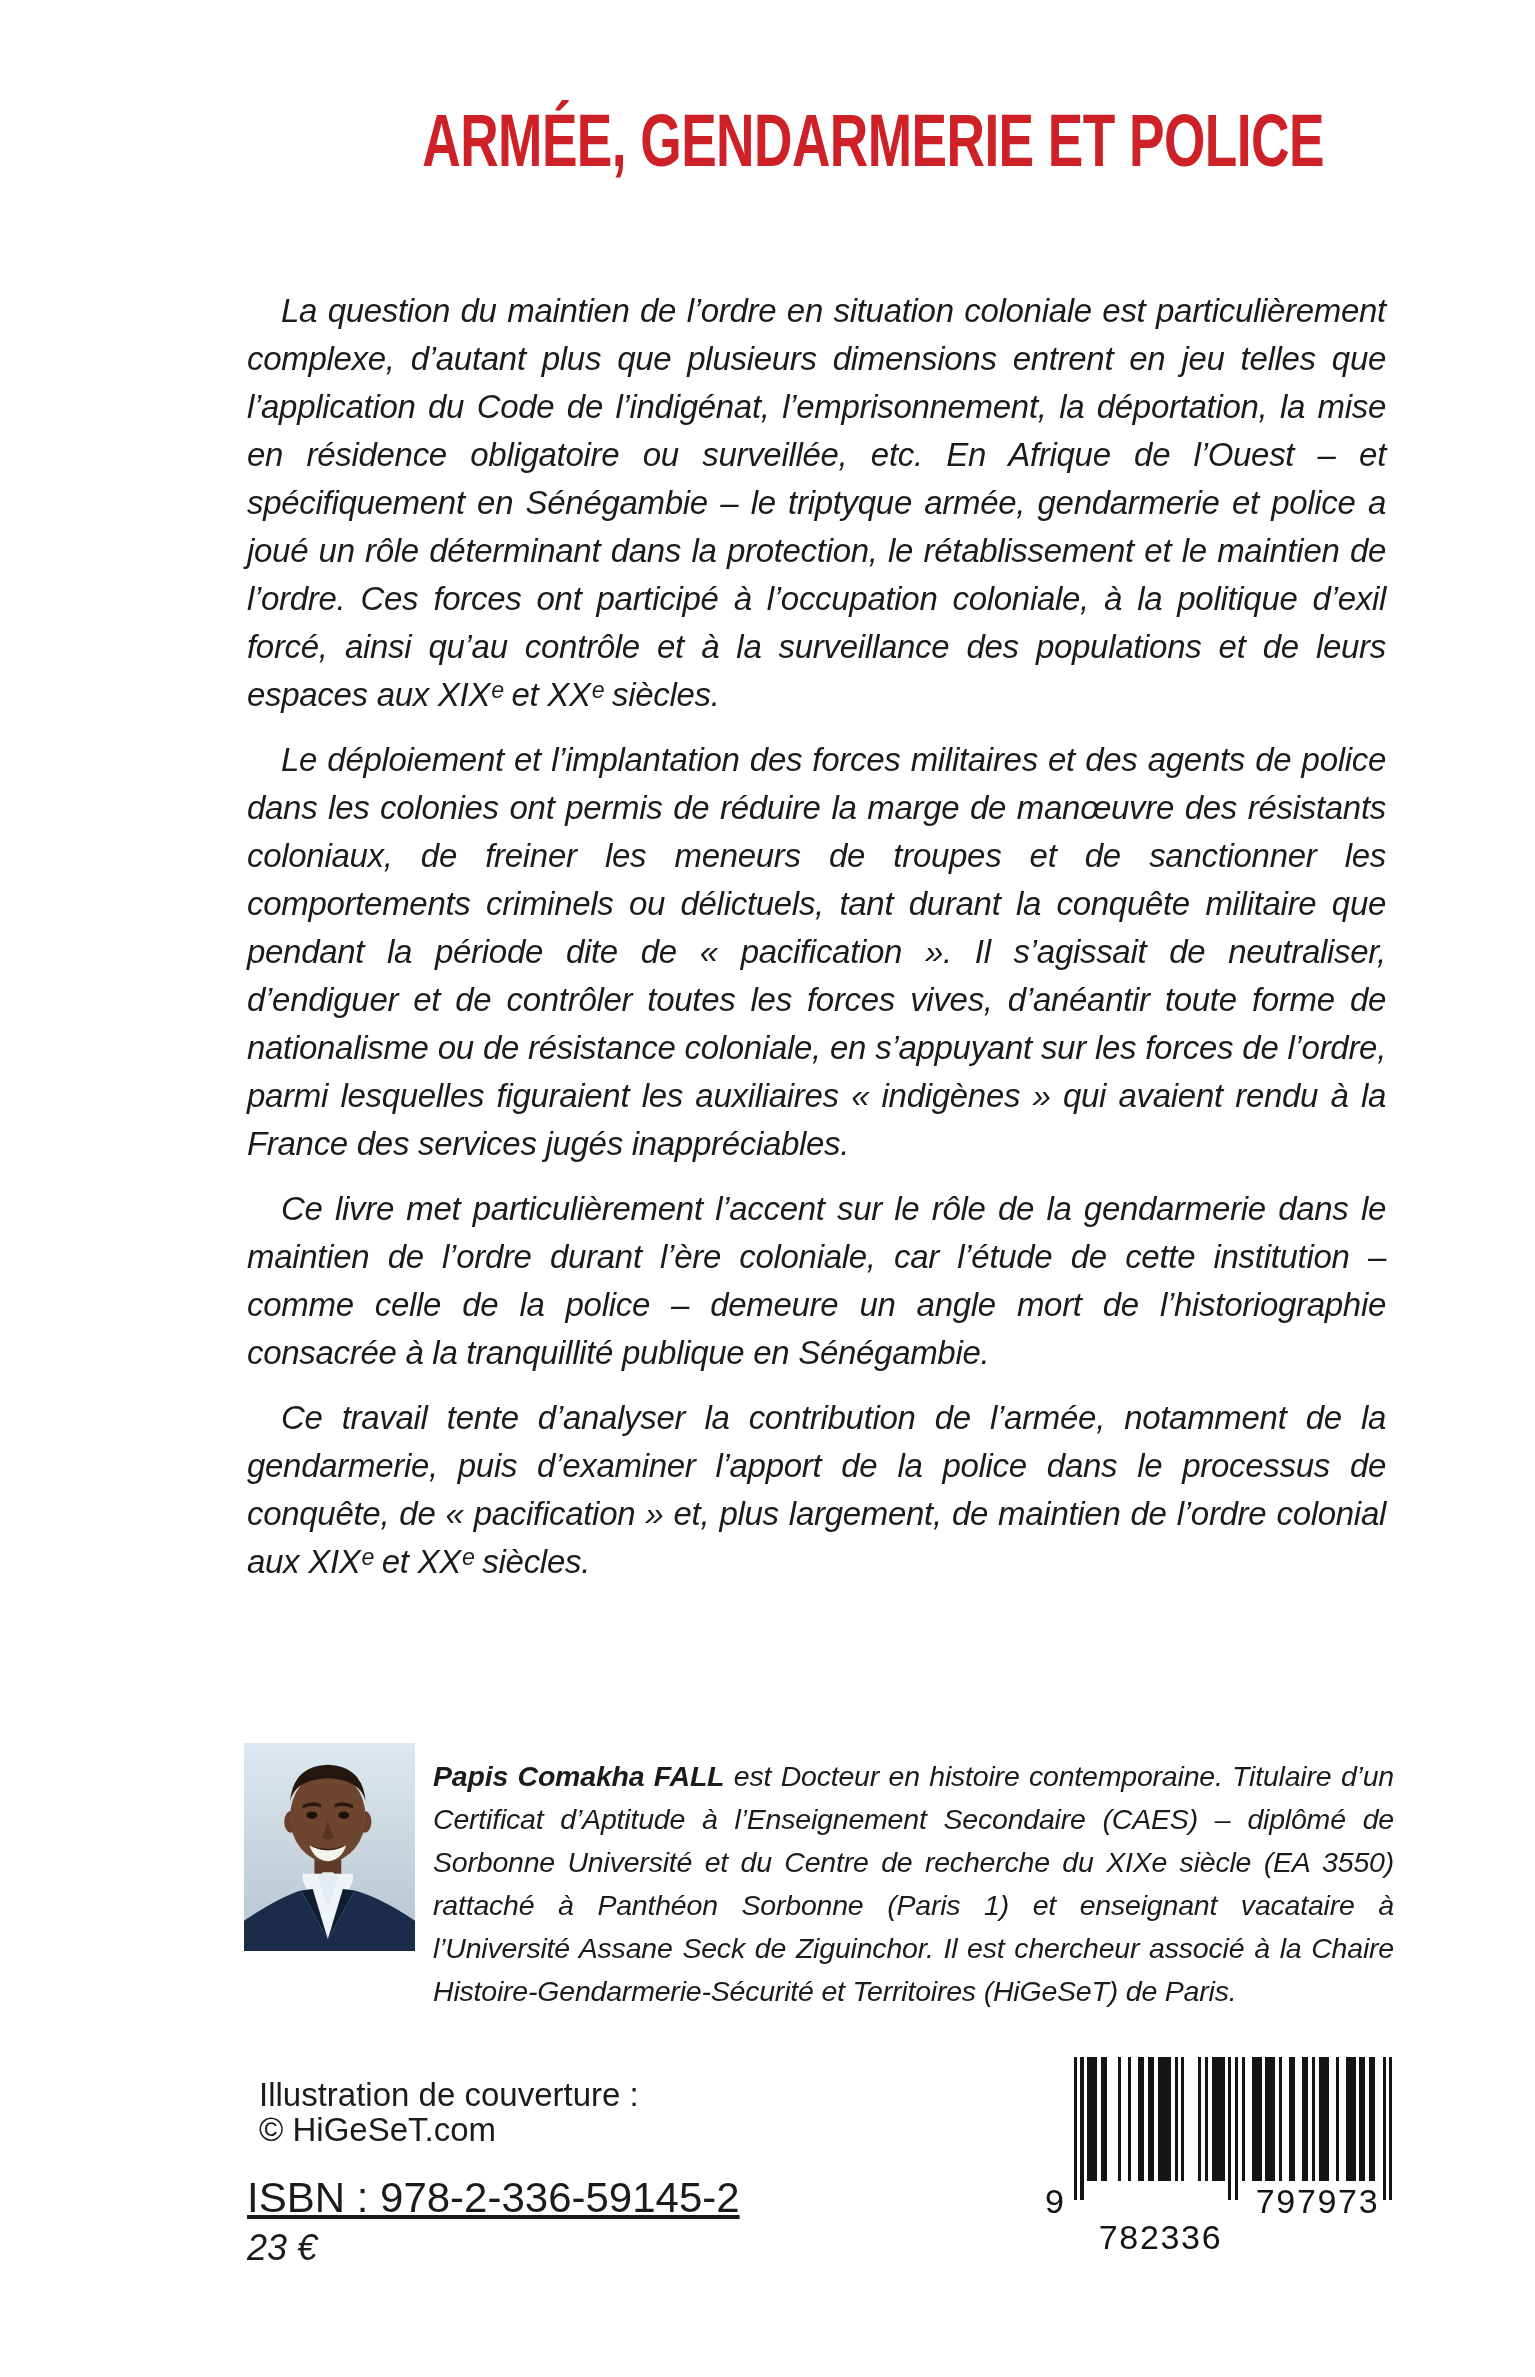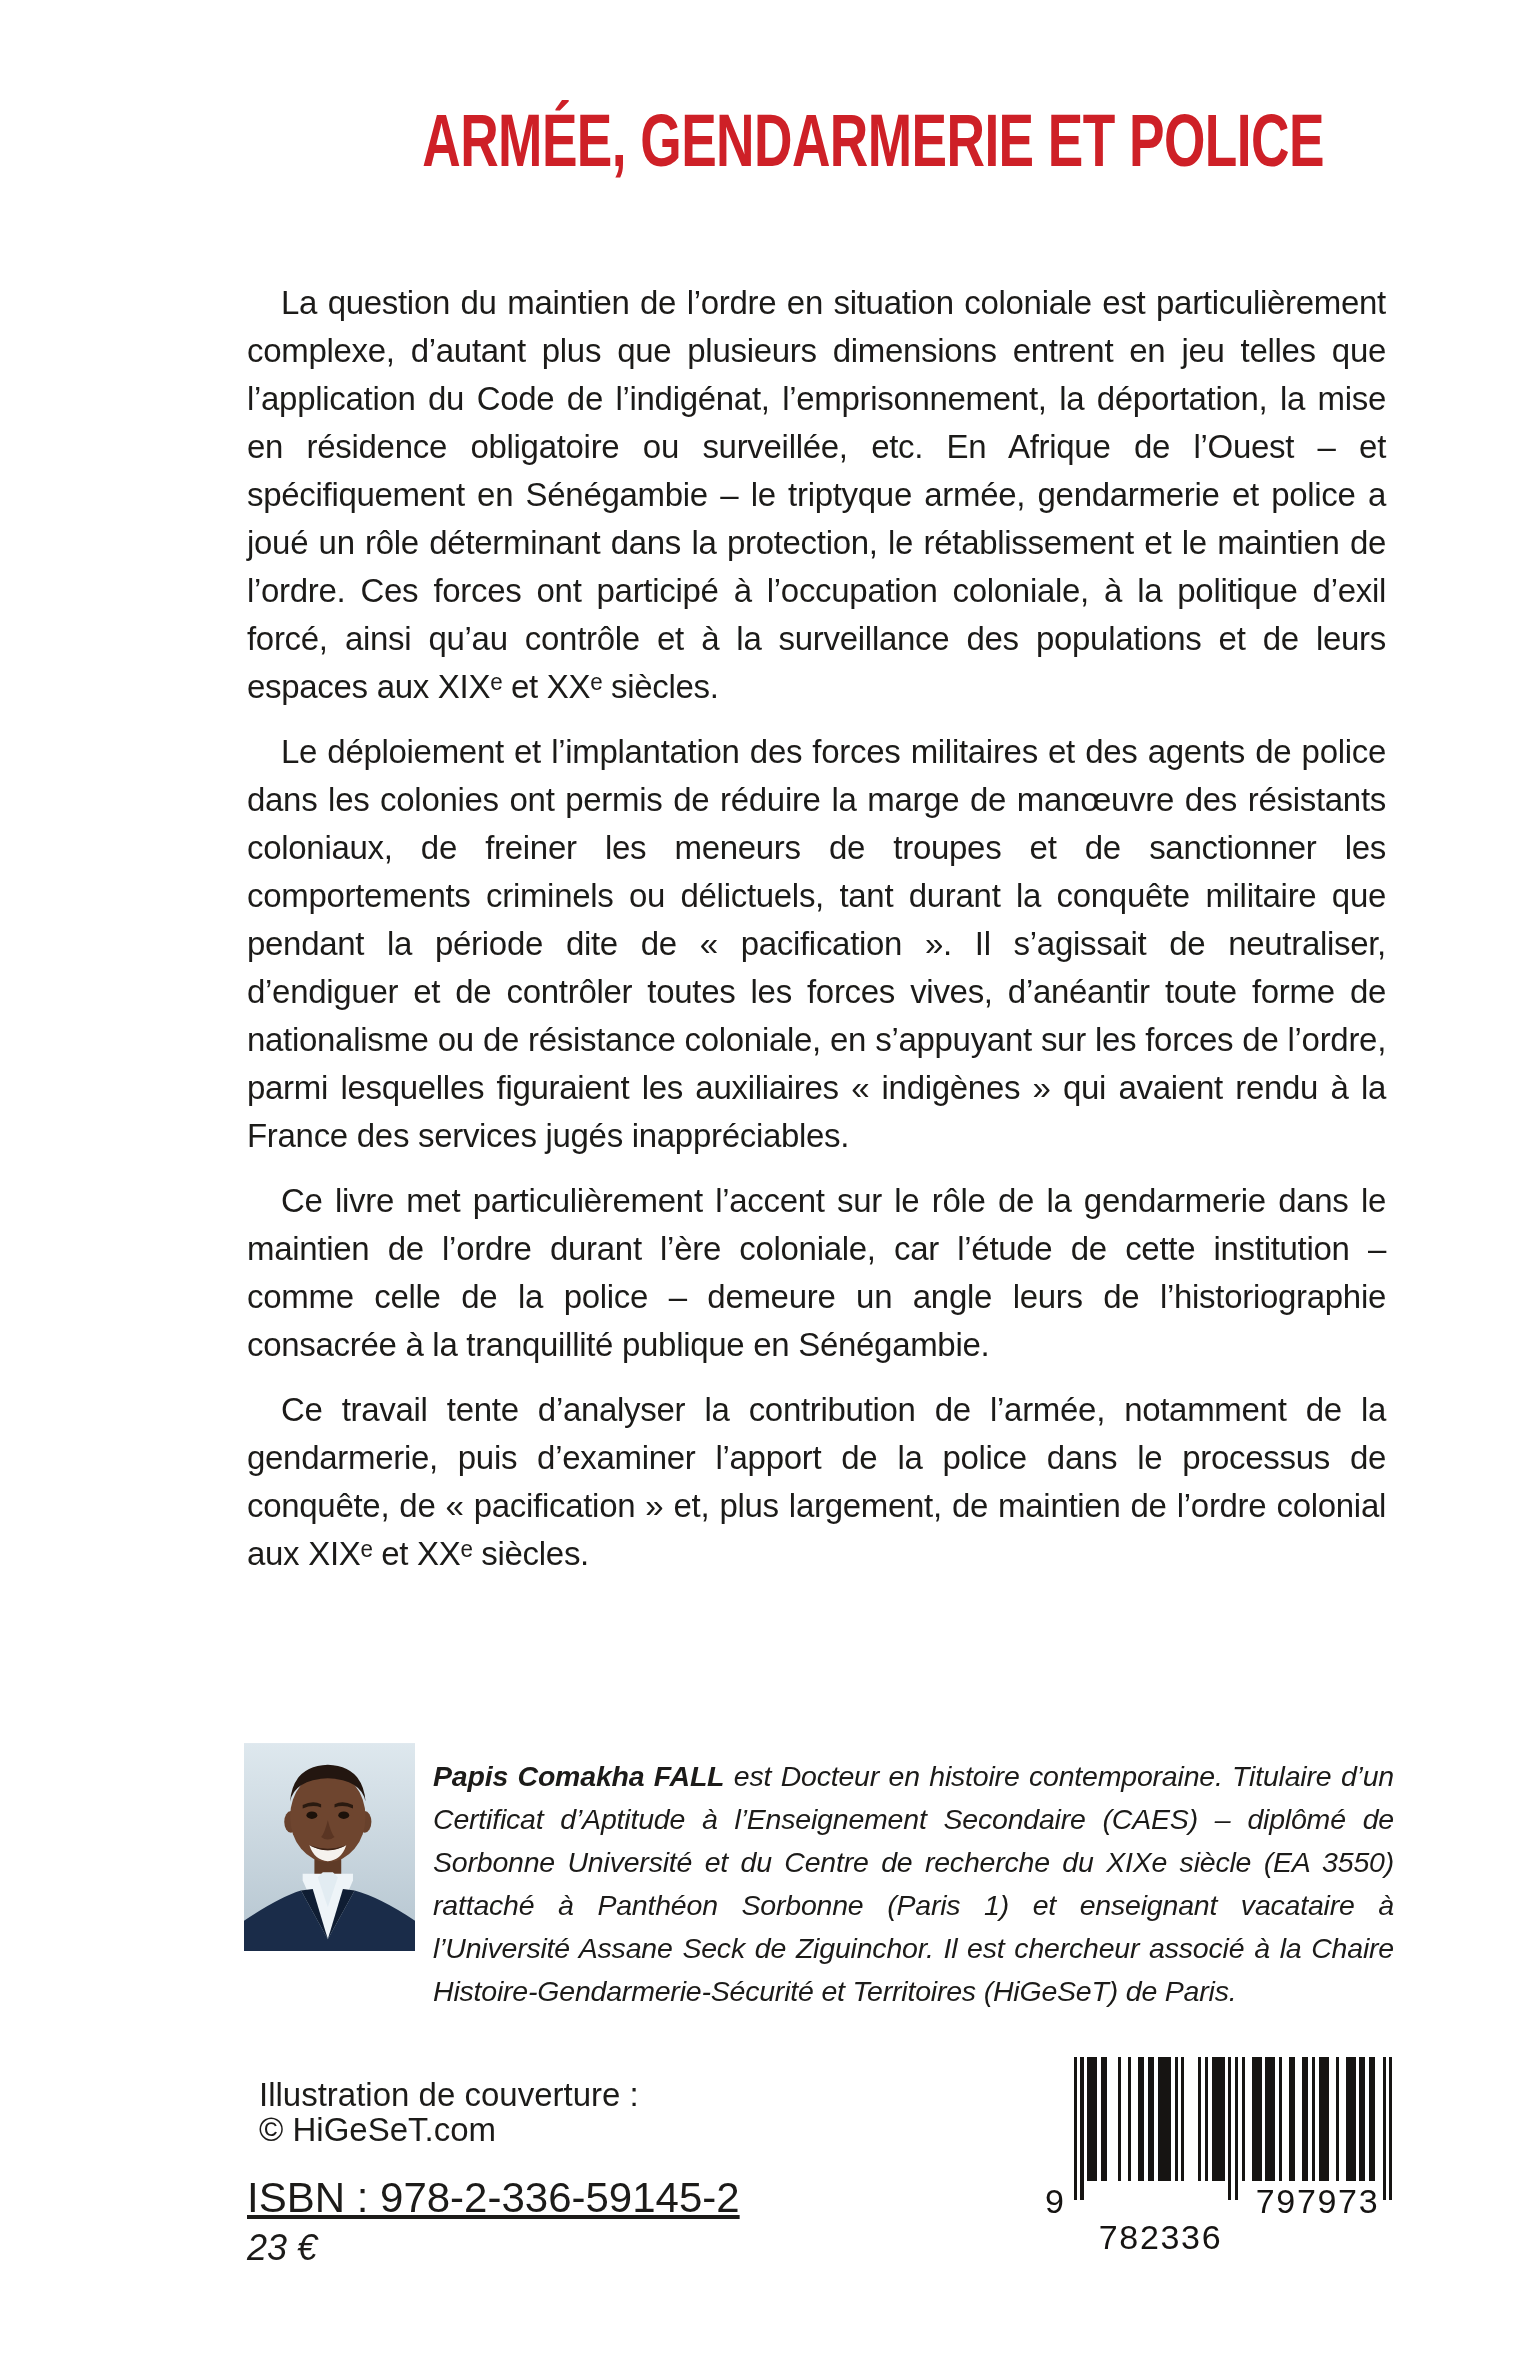--- a/index.html
+++ b/index.html
@@ -21,21 +21,21 @@
     font-size:74px;font-weight:bold;letter-spacing:-0.8px;
     white-space:nowrap;
     transform:scaleX(0.72);transform-origin:50% 50%;
   }
   
   .body-text{
     position:absolute;top:279px;left:247px;width:1139px;
     font-size:33px;line-height:48px;letter-spacing:-0.3px;
     text-align:justify;
   }
-  .body-text p{margin:0 0 17px 0;text-indent:34px;}
+  .body-text p{margin:8px 0 17px 0;text-indent:34px;font-style:italic;}
   
   .bio{
     position:absolute;top:1726px;left:247px;width:1147px;
   }
   .author-photo{
     position:absolute;left:-3.4px;top:17px;width:171px;height:208px;
   }
   .bio-text{
     margin-left:186px;width:961px;
     font-style:italic;font-size:28.5px;line-height:43px;letter-spacing:-0.2px;
@@ -78,21 +78,21 @@
 
 <div class="page" style="color: rgb(28, 27, 25);">
 
   <div class="title-wrap">
     <h1 style="color: rgb(206, 32, 39);">ARMÉE, GENDARMERIE ET POLICE</h1>
   </div>
 
   <div class="body-text">
     <p>La question du maintien de l’ordre en situation coloniale est particulièrement complexe, d’autant plus que plusieurs dimensions entrent en jeu telles que l’application du Code de l’indigénat, l’emprisonnement, la déportation, la mise en résidence obligatoire ou surveillée, etc. En Afrique de l’Ouest – et spécifiquement en Sénégambie – le triptyque armée, gendarmerie et police a joué un rôle déterminant dans la protection, le rétablissement et le maintien de l’ordre. Ces forces ont participé à l’occupation coloniale, à la politique d’exil forcé, ainsi qu’au contrôle et à la surveillance des populations et de leurs espaces aux XIXᵉ et XXᵉ siècles.</p>
     <p>Le déploiement et l’implantation des forces militaires et des agents de police dans les colonies ont permis de réduire la marge de manœuvre des résistants coloniaux, de freiner les meneurs de troupes et de sanctionner les comportements criminels ou délictuels, tant durant la conquête militaire que pendant la période dite de «&nbsp;pacification&nbsp;». Il s’agissait de neutraliser, d’endiguer et de contrôler toutes les forces vives, d’anéantir toute forme de nationalisme ou de résistance coloniale, en s’appuyant sur les forces de l’ordre, parmi lesquelles figuraient les auxiliaires «&nbsp;indigènes&nbsp;» qui avaient rendu à la France des services jugés inappréciables.</p>
-    <p>Ce livre met particulièrement l’accent sur le rôle de la gendarmerie dans le maintien de l’ordre durant l’ère coloniale, car l’étude de cette institution – comme celle de la police – demeure un angle leurs de l’historiographie consacrée à la tranquillité publique en Sénégambie.</p>
+    <p>Ce livre met particulièrement l’accent sur le rôle de la gendarmerie dans le maintien de l’ordre durant l’ère coloniale, car l’étude de cette institution – comme celle de la police – demeure un angle mort de l’historiographie consacrée à la tranquillité publique en Sénégambie.</p>
     <p>Ce travail tente d’analyser la contribution de l’armée, notamment de la gendarmerie, puis d’examiner l’apport de la police dans le processus de conquête, de «&nbsp;pacification&nbsp;» et, plus largement, de maintien de l’ordre colonial aux XIXᵉ et XXᵉ siècles.</p>
   </div>
 
   <div class="bio">
     <svg class="author-photo" viewBox="0 0 204 248" xmlns="http://www.w3.org/2000/svg" aria-hidden="true">
       <defs>
         <linearGradient id="bgGrad" x1="0" y1="0" x2="0" y2="1">
           <stop offset="0" stop-color="#dee8ee"></stop>
           <stop offset="1" stop-color="#b4c4cf"></stop>
         </linearGradient>

